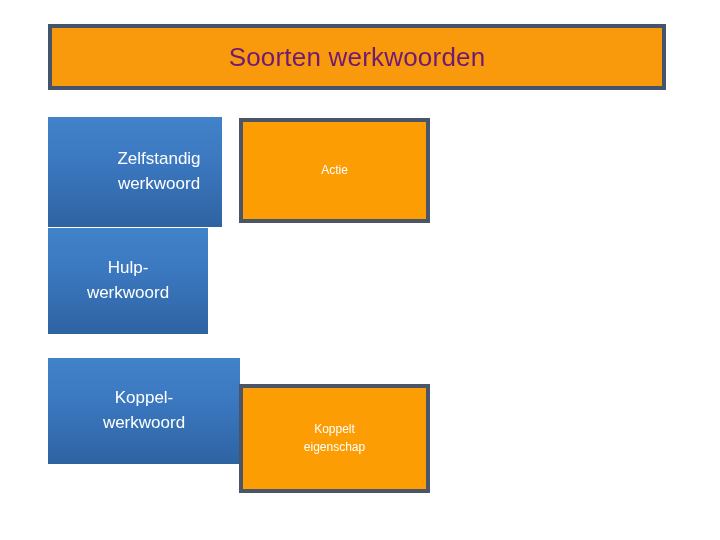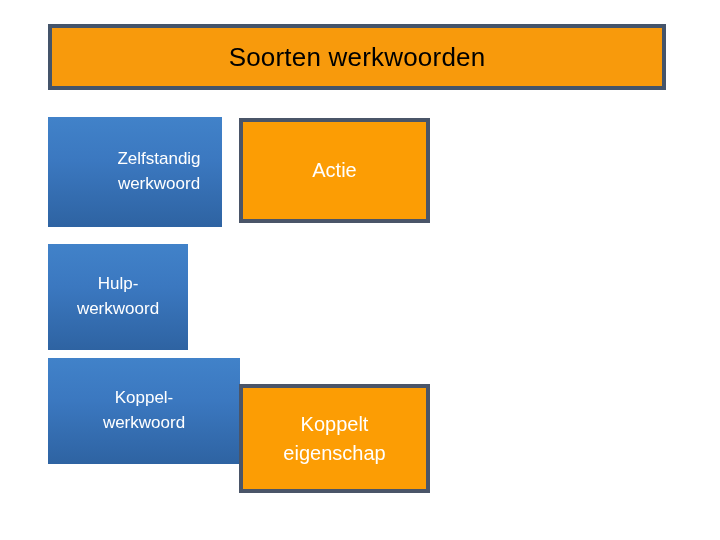--- a/index.html
+++ b/index.html
@@ -28,21 +28,21 @@
     width: 618px;
     height: 66px;
     box-sizing: border-box;
     background: #F89A0C;
     border: 4px solid #44546A;
     display: flex;
     align-items: center;
     justify-content: center;
   }
   .title-text {
-    color: #000000;
+    color: #701a75;
     font-size: 26px;
     font-weight: 400;
     letter-spacing: 0.2px;
     line-height: 1.1;
     text-align: center;
     white-space: nowrap;
   }
 
   
   .blue-box {
@@ -69,31 +69,31 @@
     box-sizing: border-box;
     background: #FC9D04;
     border: 4px solid #4A5568;
     display: flex;
     align-items: center;
     justify-content: center;
     text-align: center;
   }
   .orange-box .box-label {
     color: #FFFFFF;
-    font-size: 20px;
+    font-size: 12px;
     font-weight: 400;
     line-height: 1.45;
     text-align: center;
     white-space: pre-line;
   }
 
   
   .r1-blue   { left: 48px;  top: 117px; width: 174px; height: 110px; padding-left: 48px; }
   .r1-orange { left: 239px; top: 118px; width: 191px; height: 105px; }
-  .r2-blue   { left: 48px;  top: 244px; width: 140px; height: 106px; }
+  .r2-blue   { left: 48px;  top: 228px; width: 160px; height: 106px; }
   .r3-blue   { left: 48px;  top: 358px; width: 192px; height: 106px; }
   .r3-orange { left: 239px; top: 356px; width: 191px; height: 109px; margin-top: 28px; }
 </style>
 </head>
 <body>
 
 <div id="slide">
 
   <div class="title-banner">
     <span class="title-text">Soorten werkwoorden</span>

